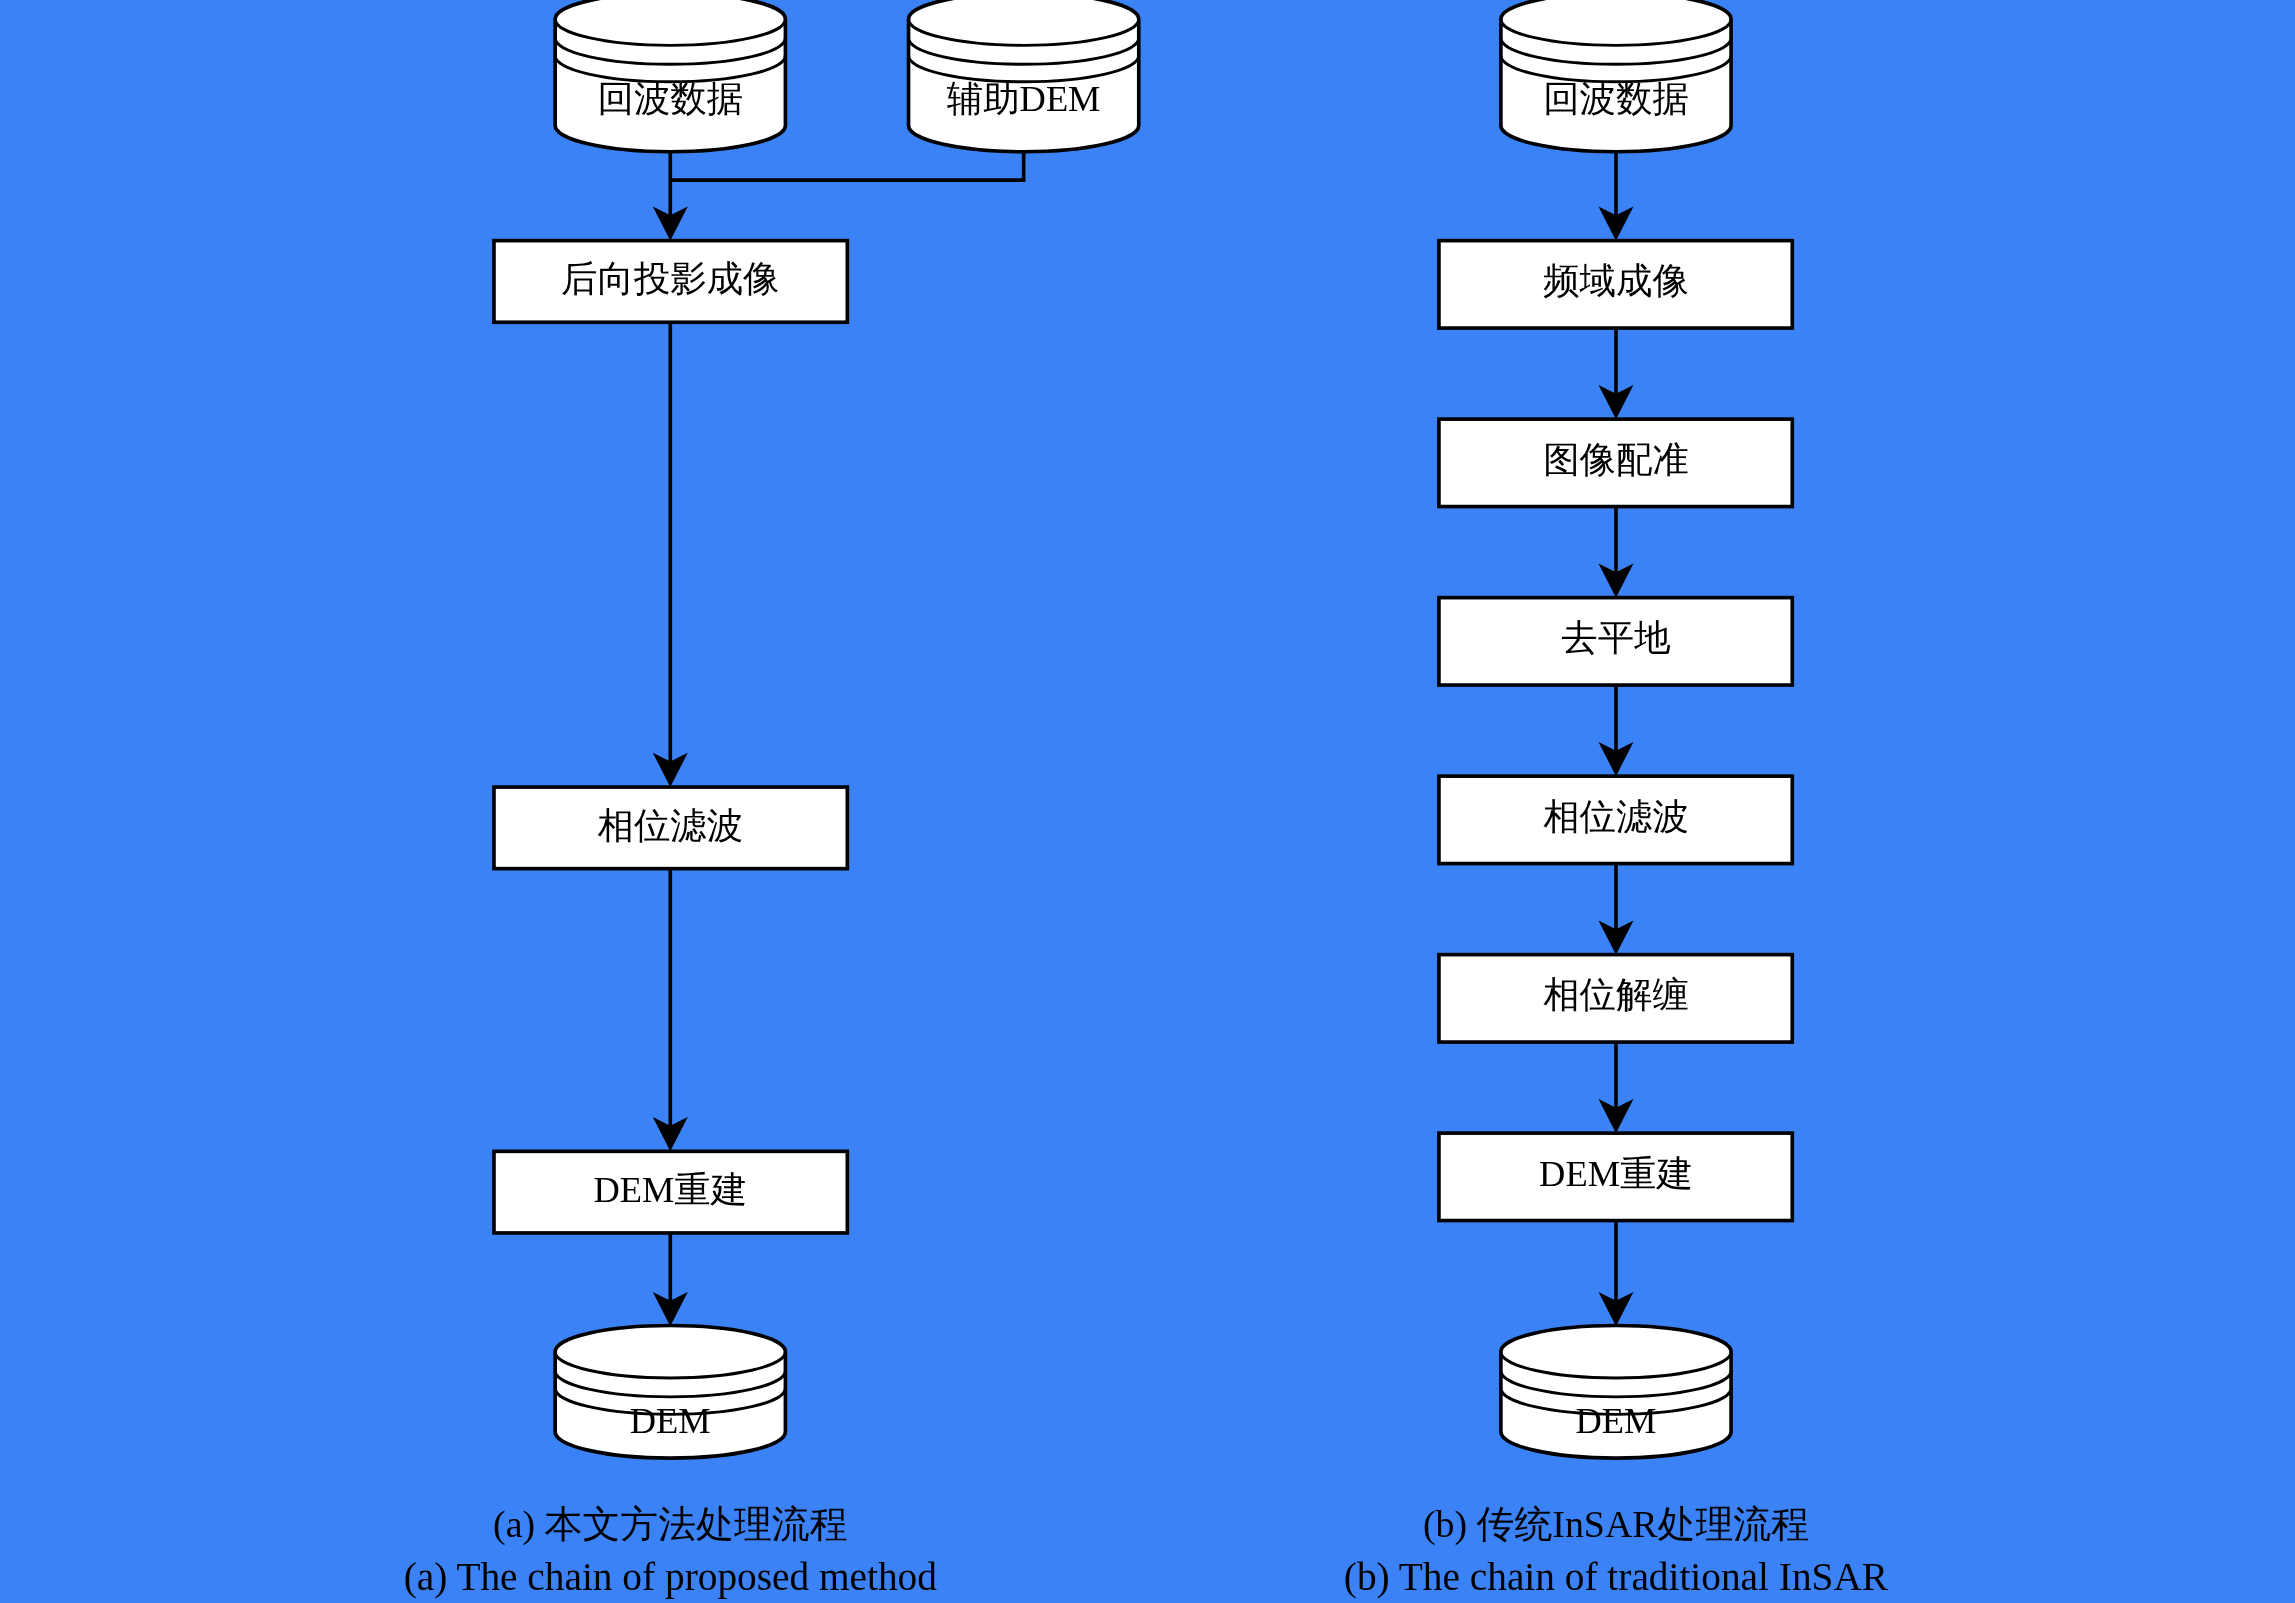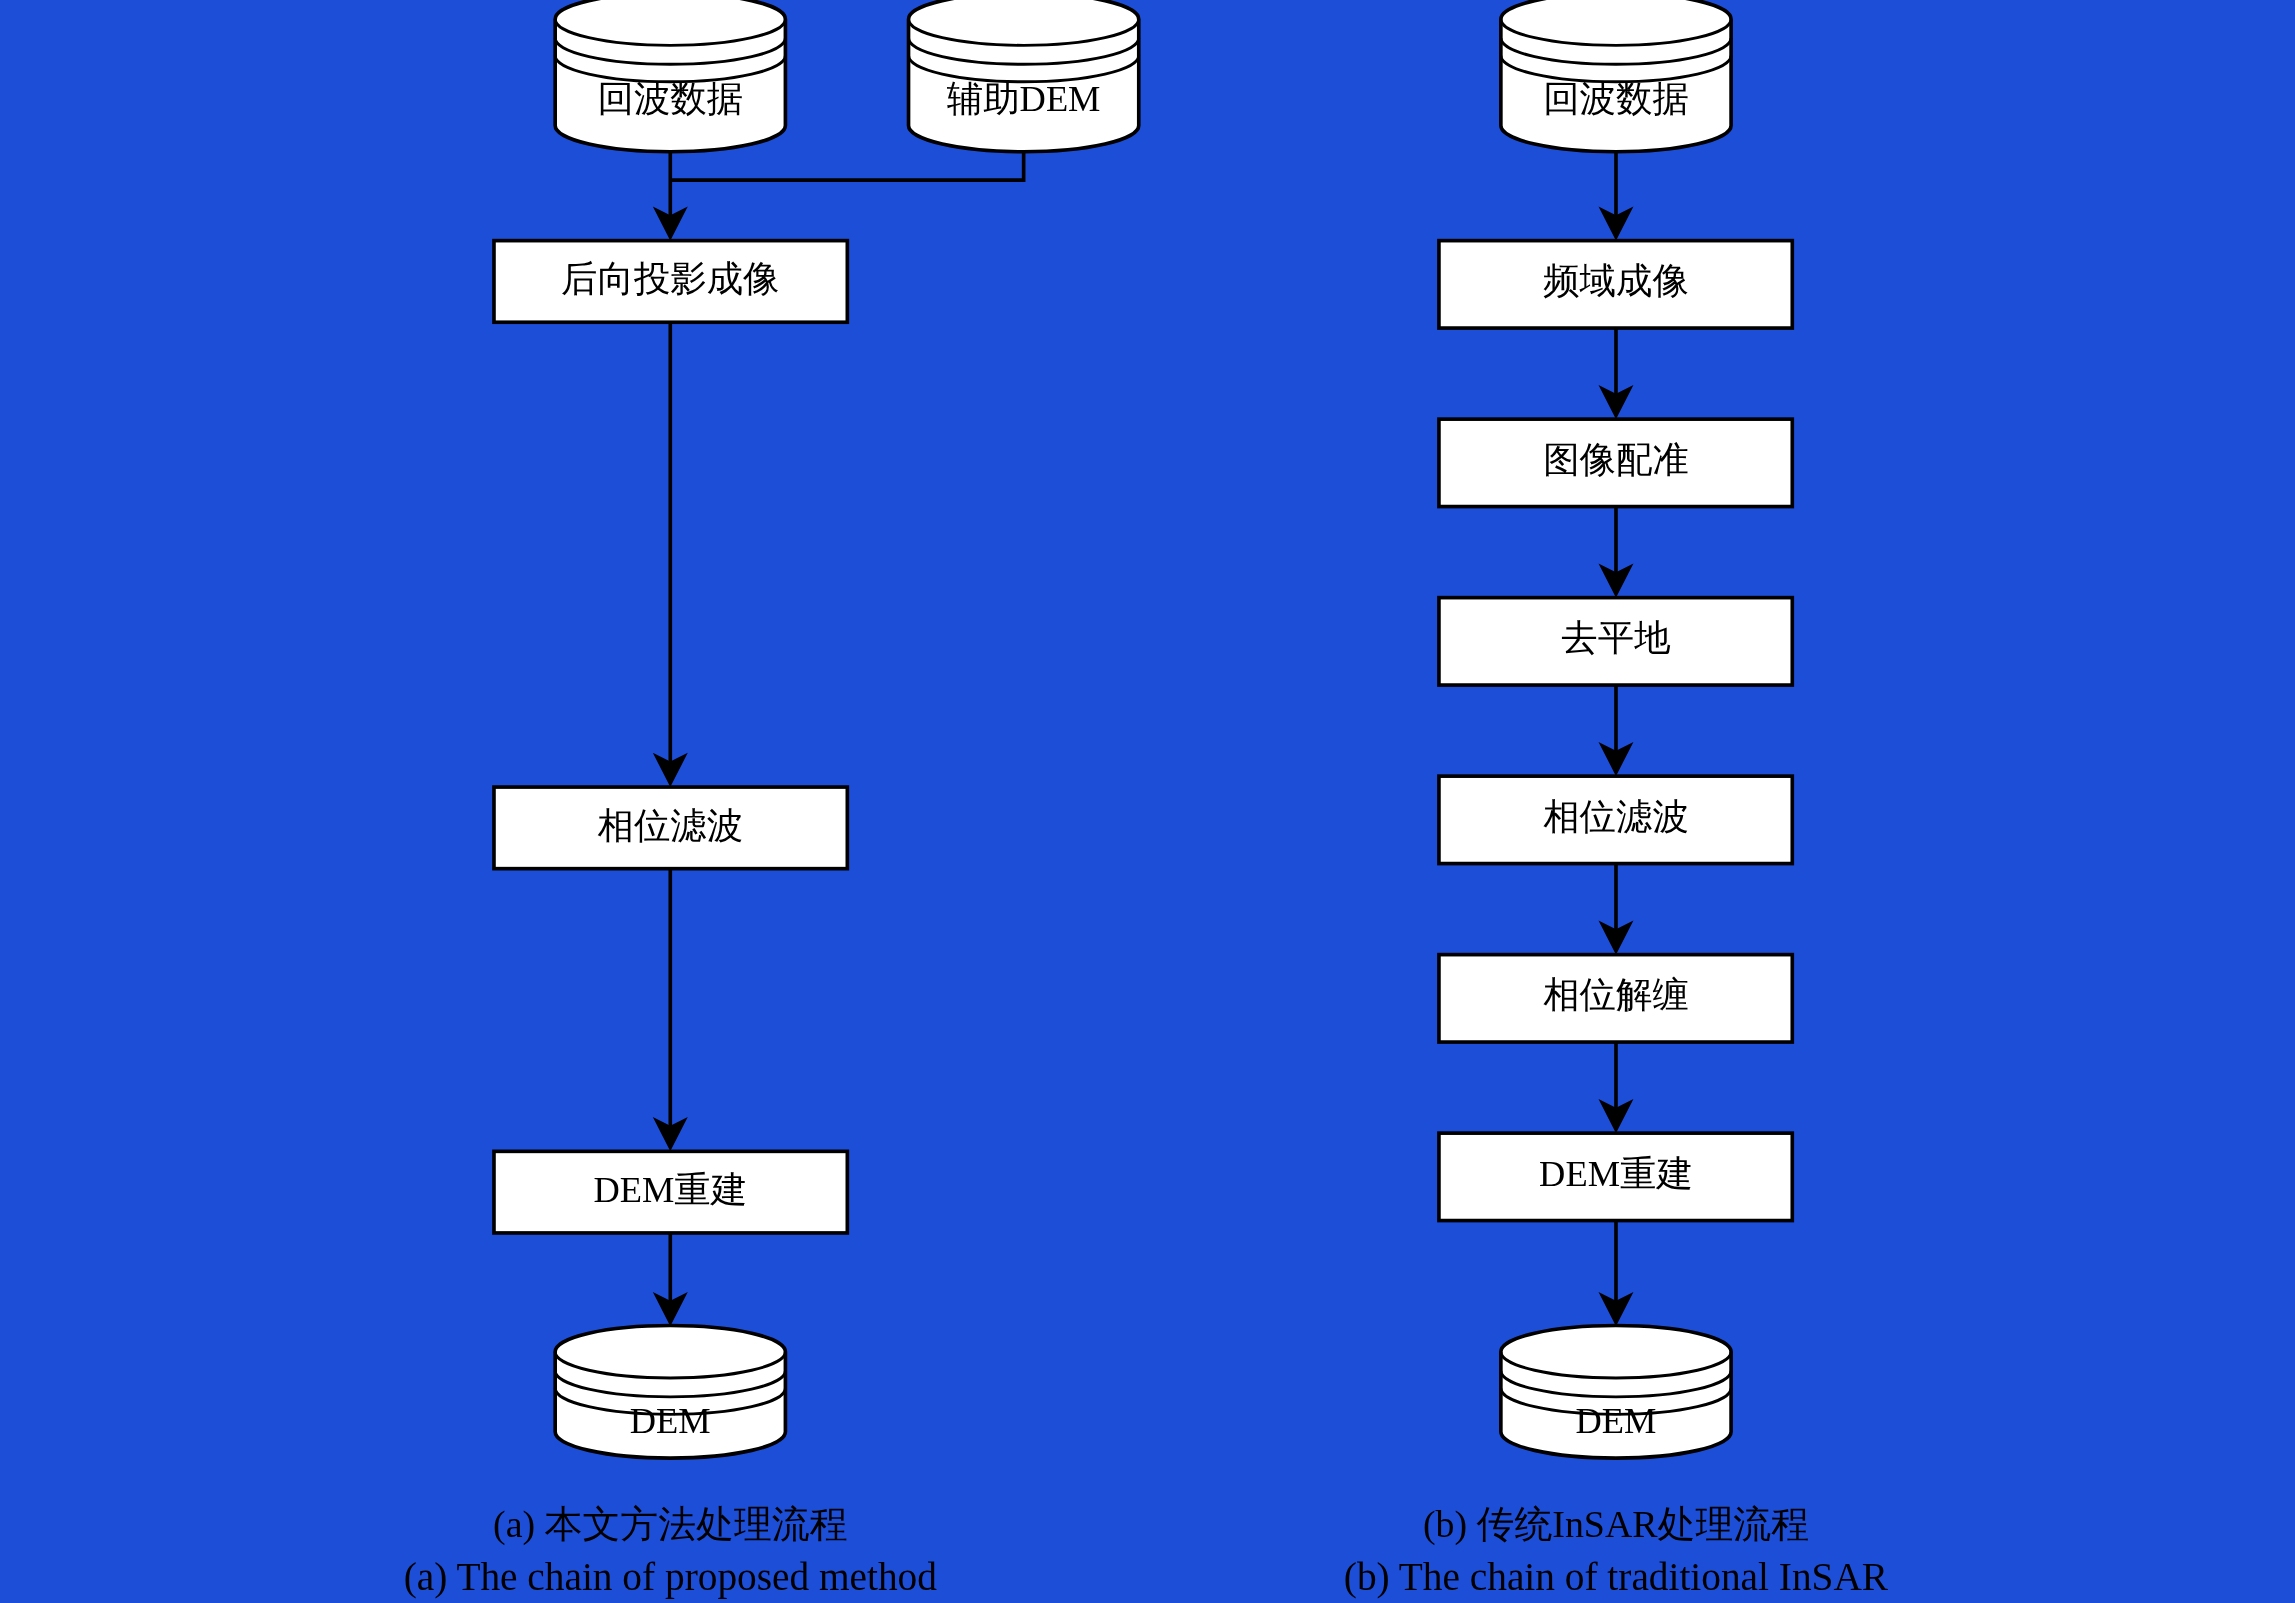--- a/index.html
+++ b/index.html
@@ -1,18 +1,18 @@
 <!DOCTYPE html>
 <html style="font-size:11.7px"><head>
 <meta charset="utf-8">
 <style>
   html,body{margin:0;padding:0;background:#ffffff;}
   body{width:2295px;height:1604px;overflow:hidden;
        font-family:"Liberation Serif","DejaVu Serif",serif;}
-  #stage{position:relative;width:2295px;height:1604px;background:#1d4ed8;}
+  #stage{position:relative;width:2295px;height:1604px;background:#3b82f6;}
   svg.flow{position:absolute;left:0;top:0;width:2295px;height:1604px;}
   .node-text{font-family:"Liberation Serif","DejaVu Serif",serif;
              font-size:50px;fill:#000;text-anchor:middle;dominant-baseline:middle;}
   .cyl-text{font-family:"Liberation Serif","DejaVu Serif",serif;
             font-size:50px;fill:#000;text-anchor:middle;dominant-baseline:middle;}
   .caption-cn{font-family:"Liberation Serif","DejaVu Serif",serif;
               font-size:52px;fill:#000;text-anchor:middle;}
   .caption-en{font-family:"Liberation Serif","DejaVu Serif",serif;
               font-size:54px;fill:#000;text-anchor:middle;}
   .shape{fill:#ffffff;stroke:#000000;stroke-width:5;}

